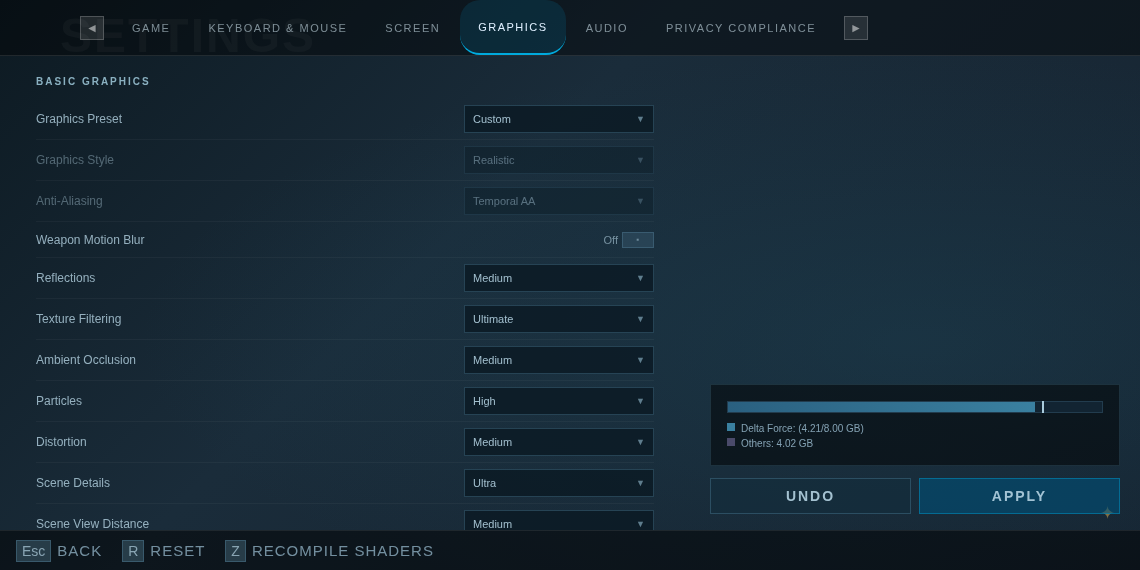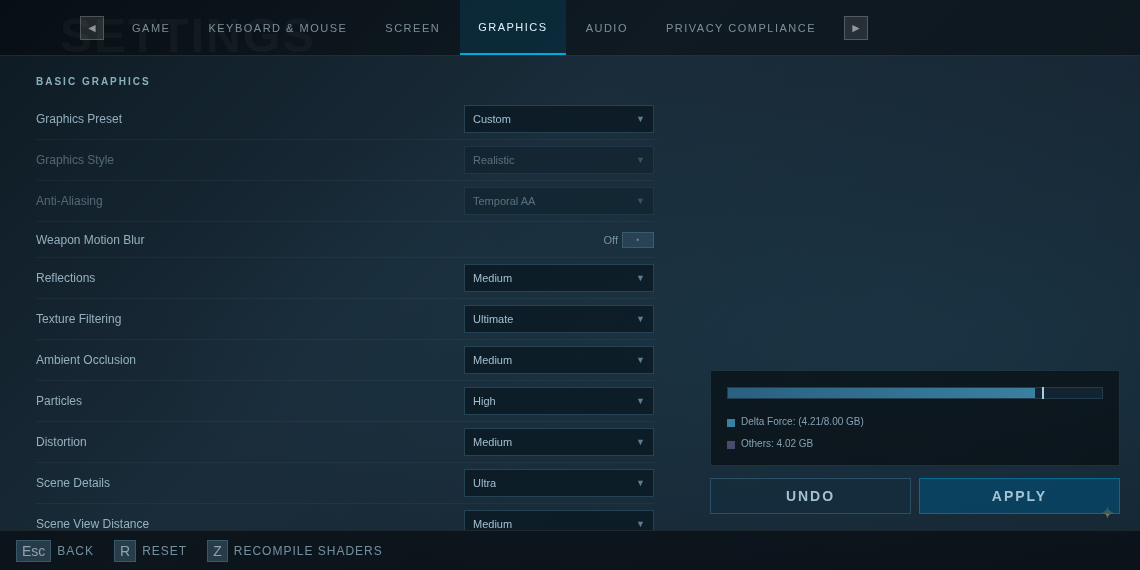--- a/index.html
+++ b/index.html
@@ -72,20 +72,21 @@
       background: transparent;
       height: 100%;
       display: flex;
       align-items: center;
       position: relative;
     }
     .nav-tab.active {
       color: #e0f0ff;
       background: rgba(0,150,200,0.15);
       border-bottom: 2px solid #00aadd;
+      border-radius: 20px;
     }
 
     .nav-btn {
       width: 24px;
       height: 24px;
       background: rgba(255,255,255,0.1);
       border: 1px solid rgba(255,255,255,0.2);
       color: rgba(255,255,255,0.5);
       font-size: 12px;
       cursor: pointer;
@@ -246,25 +247,24 @@
       background: #aaccdd;
     }
 
     .vram-legend {
       display: flex;
       flex-direction: column;
       gap: 4px;
     }
     .vram-legend-item {
       display: flex;
-      align-items: flex-end;
+      align-items: flex-start;
       gap: 6px;
       font-size: 10px;
       color: rgba(160,195,215,0.8);
-      margin-top: 7px;
     }
     .vram-legend-dot {
       width: 8px;
       height: 8px;
     }
 
     
     .action-buttons {
       display: flex;
       gap: 8px;
@@ -309,21 +309,21 @@
     .bottom-btn-key {
       background: rgba(80,120,140,0.4);
       border: 1px solid rgba(100,160,190,0.3);
       font-size: 14px;
       color: rgba(180,210,225,0.7);
       padding: 2px 5px;
       min-width: 20px;
       text-align: center;
     }
     .bottom-btn-label {
-      font-size: 12px;
+      font-size: 15px;
       color: rgba(160,195,215,0.7);
       text-transform: uppercase;
       letter-spacing: 1px;
       text-align: center;
     }
 
     
     .corner-icon {
       position: absolute;
       bottom: 44px;

